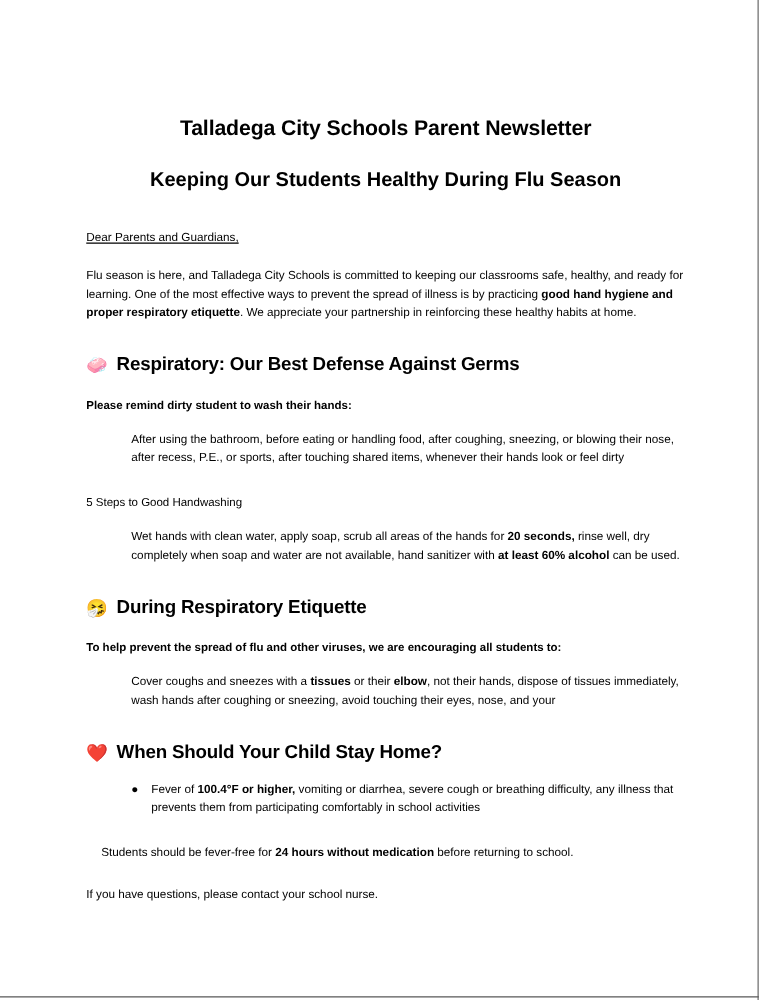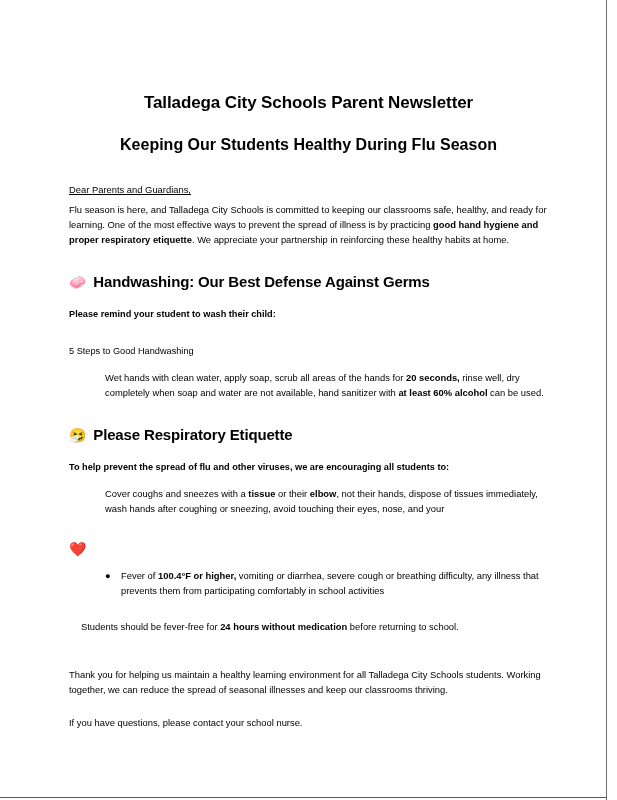--- a/index.html
+++ b/index.html
@@ -63,21 +63,21 @@
     margin-top: 22px;
     line-height: 1.3;
   }
 
   .para {
     font-size: 9.4px;
     line-height: 15px;
     margin-top: 14px;
   }
   .greeting { margin-top: 26px; text-decoration: underline; }
-  .intro { margin-top: 5px; }
+  .intro { margin-top: 15px; }
 
   .section-head {
     font-size: 15px;
     font-weight: bold;
     letter-spacing: -0.15px;
     margin-top: 26px;
     display: flex;
     align-items: center;
     gap: 7px;
     line-height: 1.2;
@@ -146,44 +146,45 @@
 
     <div class="doc-title">Talladega City Schools Parent Newsletter</div>
     <div class="doc-subtitle">Keeping Our Students Healthy During Flu Season</div>
 
     <div class="para greeting">Dear Parents and Guardians,</div>
 
     <div class="para intro"><span>Flu season is here, and Talladega City Schools is committed to keeping our classrooms safe, healthy, and ready for learning. One of the most effective ways to prevent the spread of illness is by practicing </span><b>good hand hygiene and proper respiratory etiquette</b><span>. We appreciate your partnership in reinforcing these healthy habits at home.</span></div>
 
     <div class="section-head">
       <span class="section-emoji">🧼</span>
-      <span>Handwashing: Our Best Defense Against Germs</span>
+      <span>Respiratory: Our Best Defense Against Germs</span>
     </div>
 
-    <div class="lead">Please remind your student to wash their child:</div>
+    <div class="lead">Please remind dirty student to wash their hands:</div>
+    <div class="indented">After using the bathroom, before eating or handling food, after coughing, sneezing, or blowing their nose, after recess, P.E., or sports, after touching shared items, whenever their hands look or feel dirty</div>
 
     <div class="sub-lead">5 Steps to Good Handwashing</div>
     <div class="indented"><span>Wet hands with clean water, apply soap, scrub all areas of the hands for </span><b>20 seconds,</b><span> rinse well, dry completely when soap and water are not available, hand sanitizer with </span><b>at least 60% alcohol</b><span> can be used.</span></div>
 
     <div class="section-head">
       <span class="section-emoji">🤧</span>
-      <span>Please Respiratory Etiquette</span>
+      <span>During Respiratory Etiquette</span>
     </div>
 
     <div class="lead">To help prevent the spread of flu and other viruses, we are encouraging all students to:</div>
-    <div class="indented"><span>Cover coughs and sneezes with a </span><b>tissue</b><span> or their </span><b>elbow</b><span>, not their hands, dispose of tissues immediately, wash hands after coughing or sneezing, avoid touching their eyes, nose, and your</span></div>
+    <div class="indented"><span>Cover coughs and sneezes with a </span><b>tissues</b><span> or their </span><b>elbow</b><span>, not their hands, dispose of tissues immediately, wash hands after coughing or sneezing, avoid touching their eyes, nose, and your</span></div>
 
     <div class="section-head">
       <span class="section-emoji">❤️</span>
+      <span>When Should Your Child Stay Home?</span>
     </div>
 
 
     <ul class="bullet-list">
       <li class="bullet-item"><span class="dot">●</span><span>Fever of </span><b>100.4°F or higher,</b><span> vomiting or diarrhea, severe cough or breathing difficulty, any illness that prevents them from participating comfortably in school activities</span></li>
     </ul>
 
     <div class="para note"><span>Students should be fever-free for </span><b>24 hours without medication</b><span> before returning to school.</span></div>
 
-    <div class="para closing-1">Thank you for helping us maintain a healthy learning environment for all Talladega City Schools students. Working together, we can reduce the spread of seasonal illnesses and keep our classrooms thriving.</div>
     <div class="para closing-2">If you have questions, please contact your school nurse.</div>
 
   </div>
 </div>
 
 </body></html>

